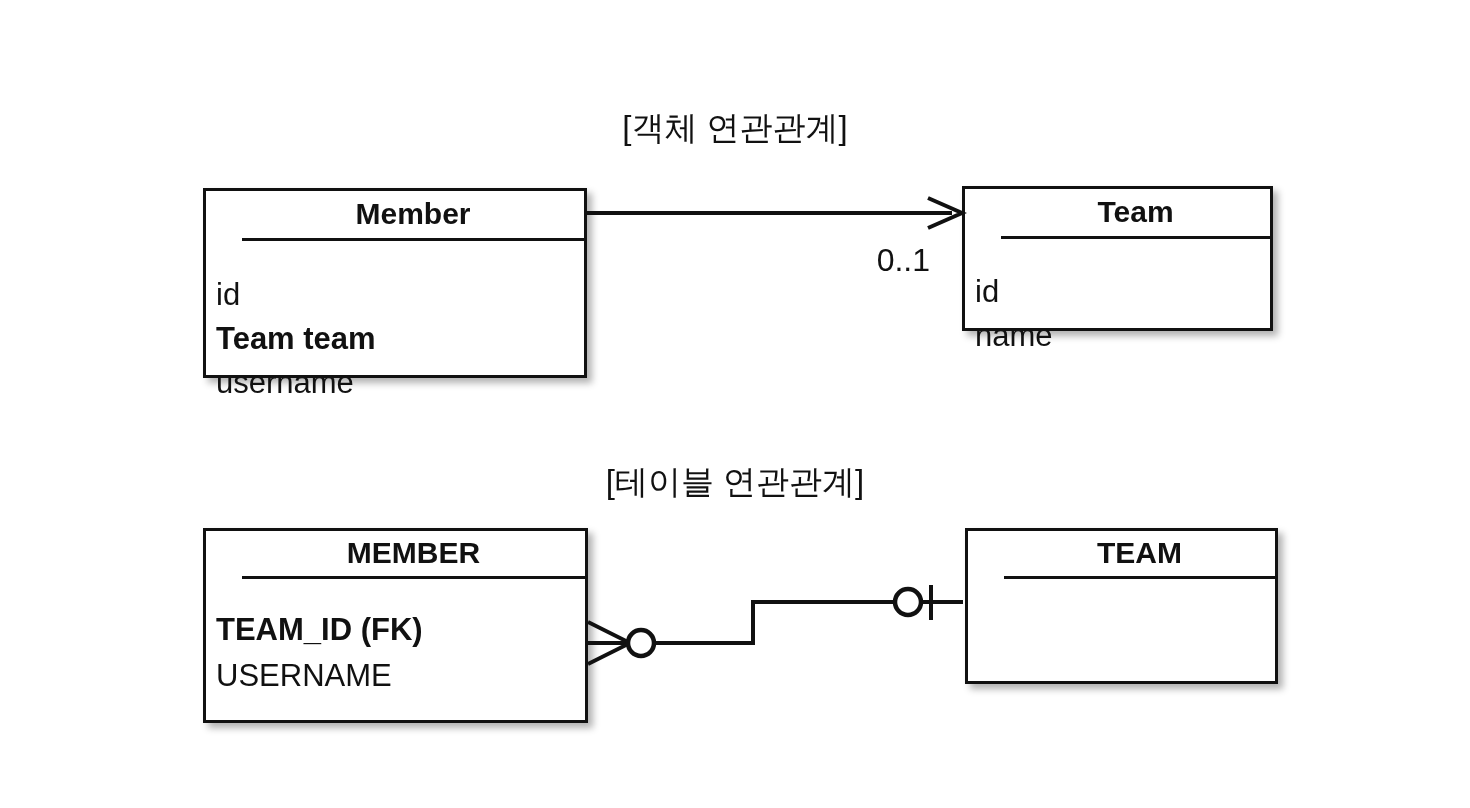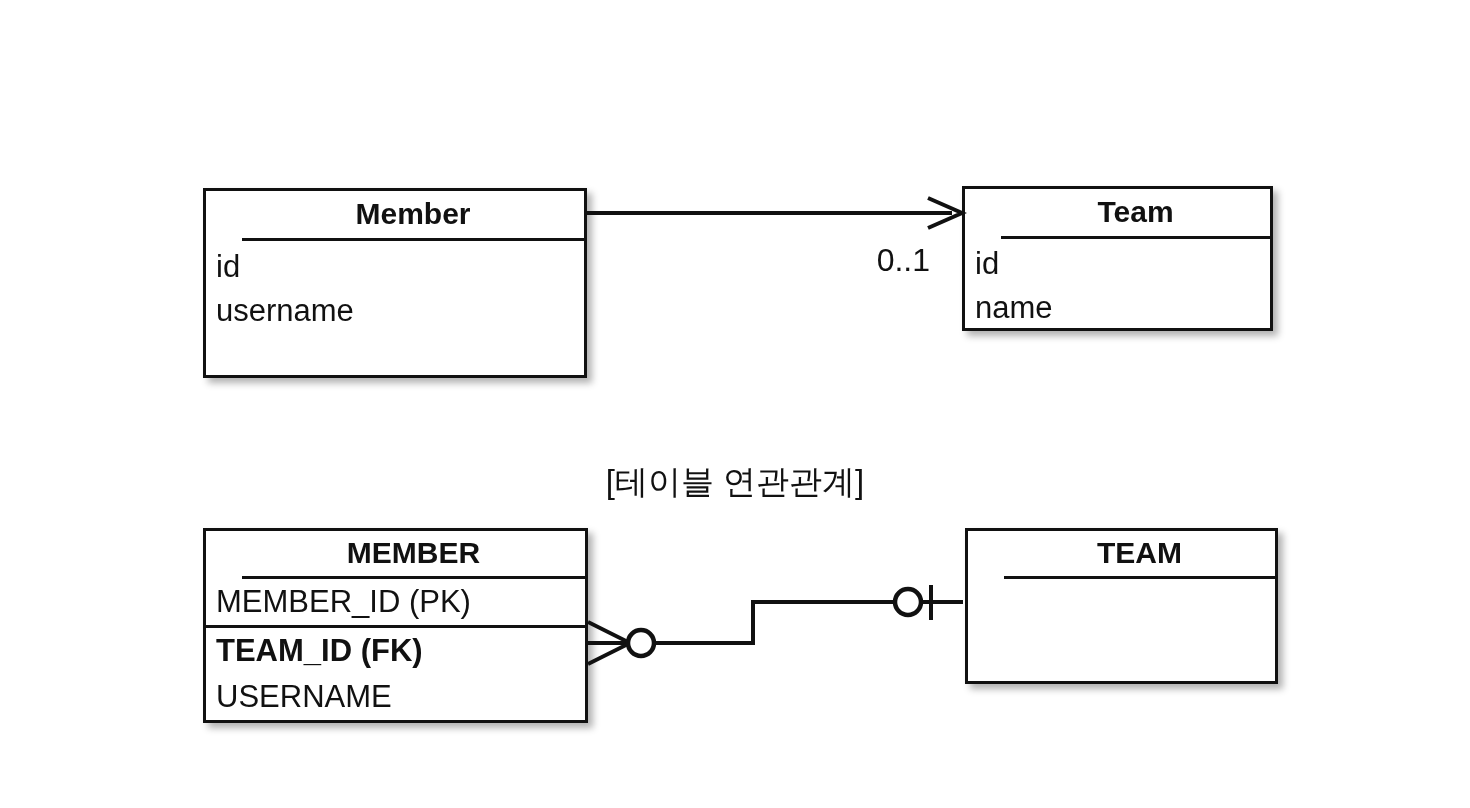--- a/index.html
+++ b/index.html
@@ -53,20 +53,21 @@
     font-weight: 700;
     color: #111111;
     border-bottom: 3px solid #111111;
     white-space: nowrap;
     overflow: hidden;
     margin-left: 36px;
   }
   .box-body {
     box-sizing: border-box;
     padding: 0 0 0 10px;
+    margin-top: 28px;
   }
   .field {
     white-space: nowrap;
     color: #111111;
   }
   .field.bold { font-weight: 700; }
   .divider-row {
     border-bottom: 3px solid #111111;
   }
 
@@ -169,47 +170,46 @@
     fill: #ffffff;
     stroke: #111111;
     stroke-width: 4.5;
   }
 </style>
 </head>
 <body>
 
 <div class="canvas">
 
+  <div class="caption" id="caption-object">[객체 연관관계]</div>
 
   <div class="box" id="box-member">
     <div class="box-title">Member</div>
     <div class="box-body">
       <div class="field">id</div>
+      <div class="field bold">Team team</div>
       <div class="field">username</div>
     </div>
   </div>
 
   <div class="box" id="box-team">
     <div class="box-title">Team</div>
     <div class="box-body">
       <div class="field">id</div>
       <div class="field">name</div>
     </div>
   </div>
 
   <div id="multiplicity-label">0..1</div>
 
   <div class="caption" id="caption-table">[테이블 연관관계]</div>
 
   <div class="box" id="box-member-table">
     <div class="box-title">MEMBER</div>
     <div class="box-body">
-      <div class="field divider-row">
-        <div class="field-inner">MEMBER_ID (PK)</div>
-      </div>
       <div class="field bold">
         <div class="field-inner">TEAM_ID (FK)</div>
       </div>
       <div class="field">
         <div class="field-inner">USERNAME</div>
       </div>
     </div>
   </div>
 
   <div class="box" id="box-team-table">

